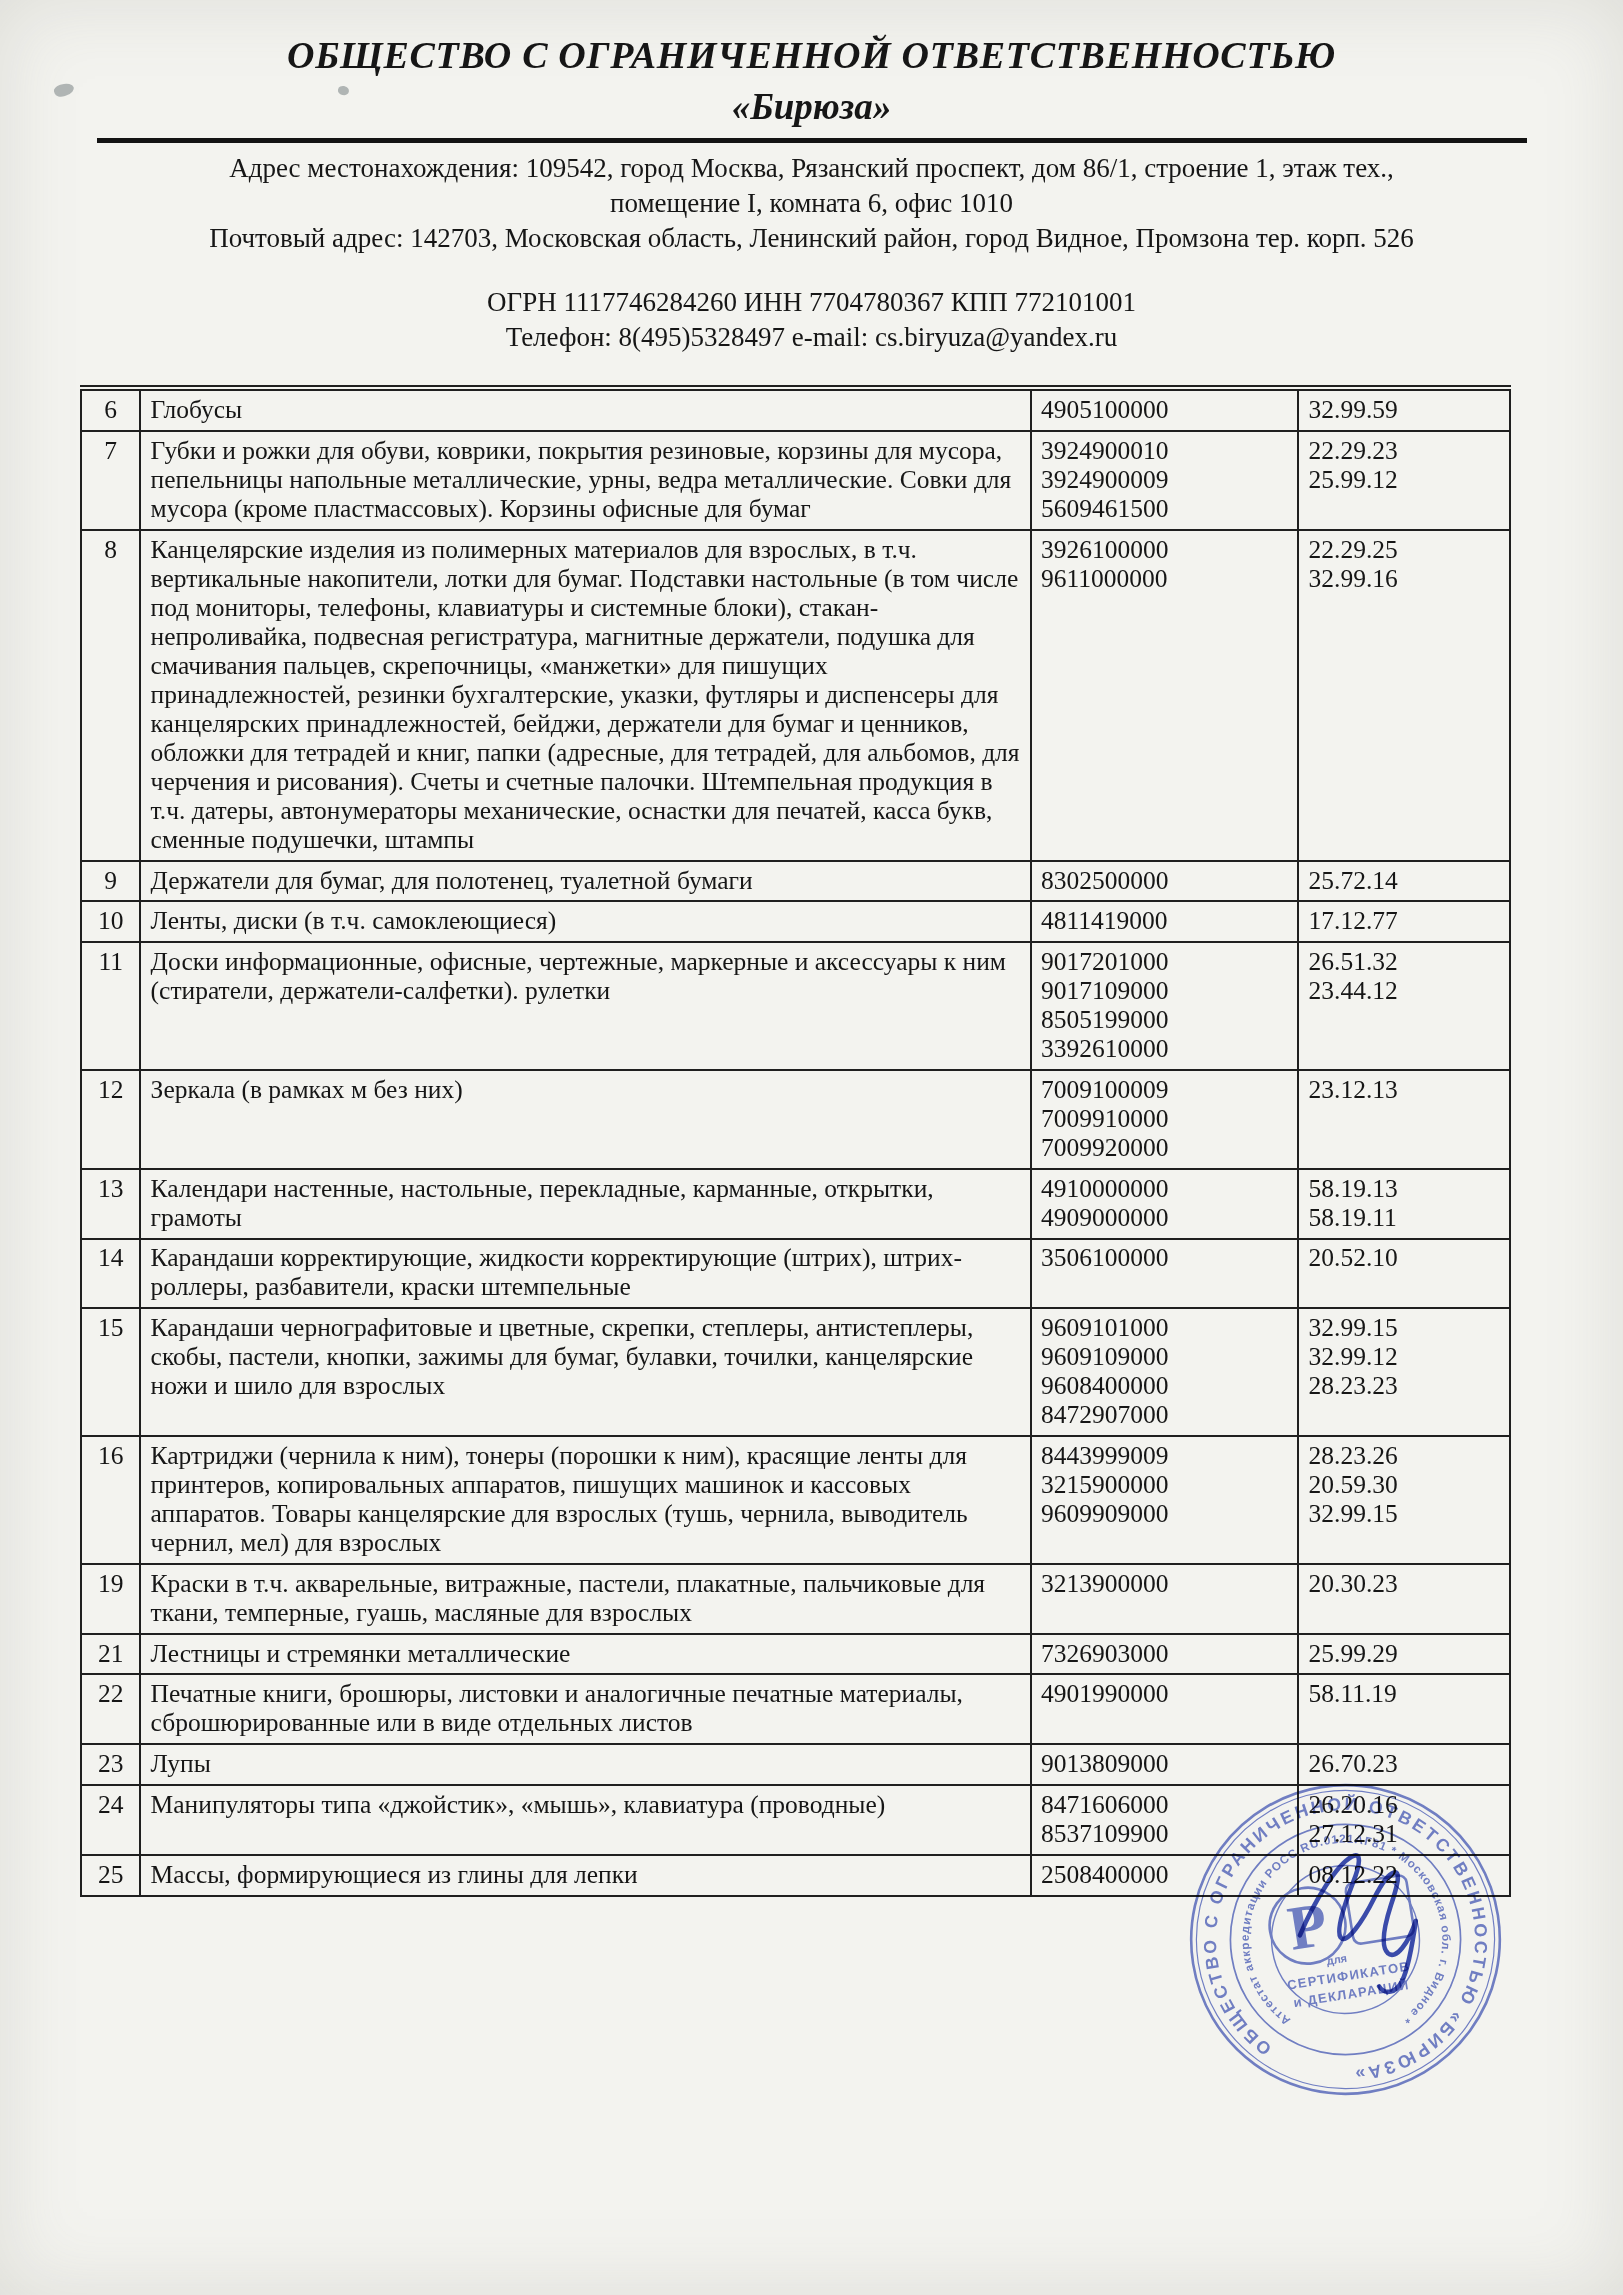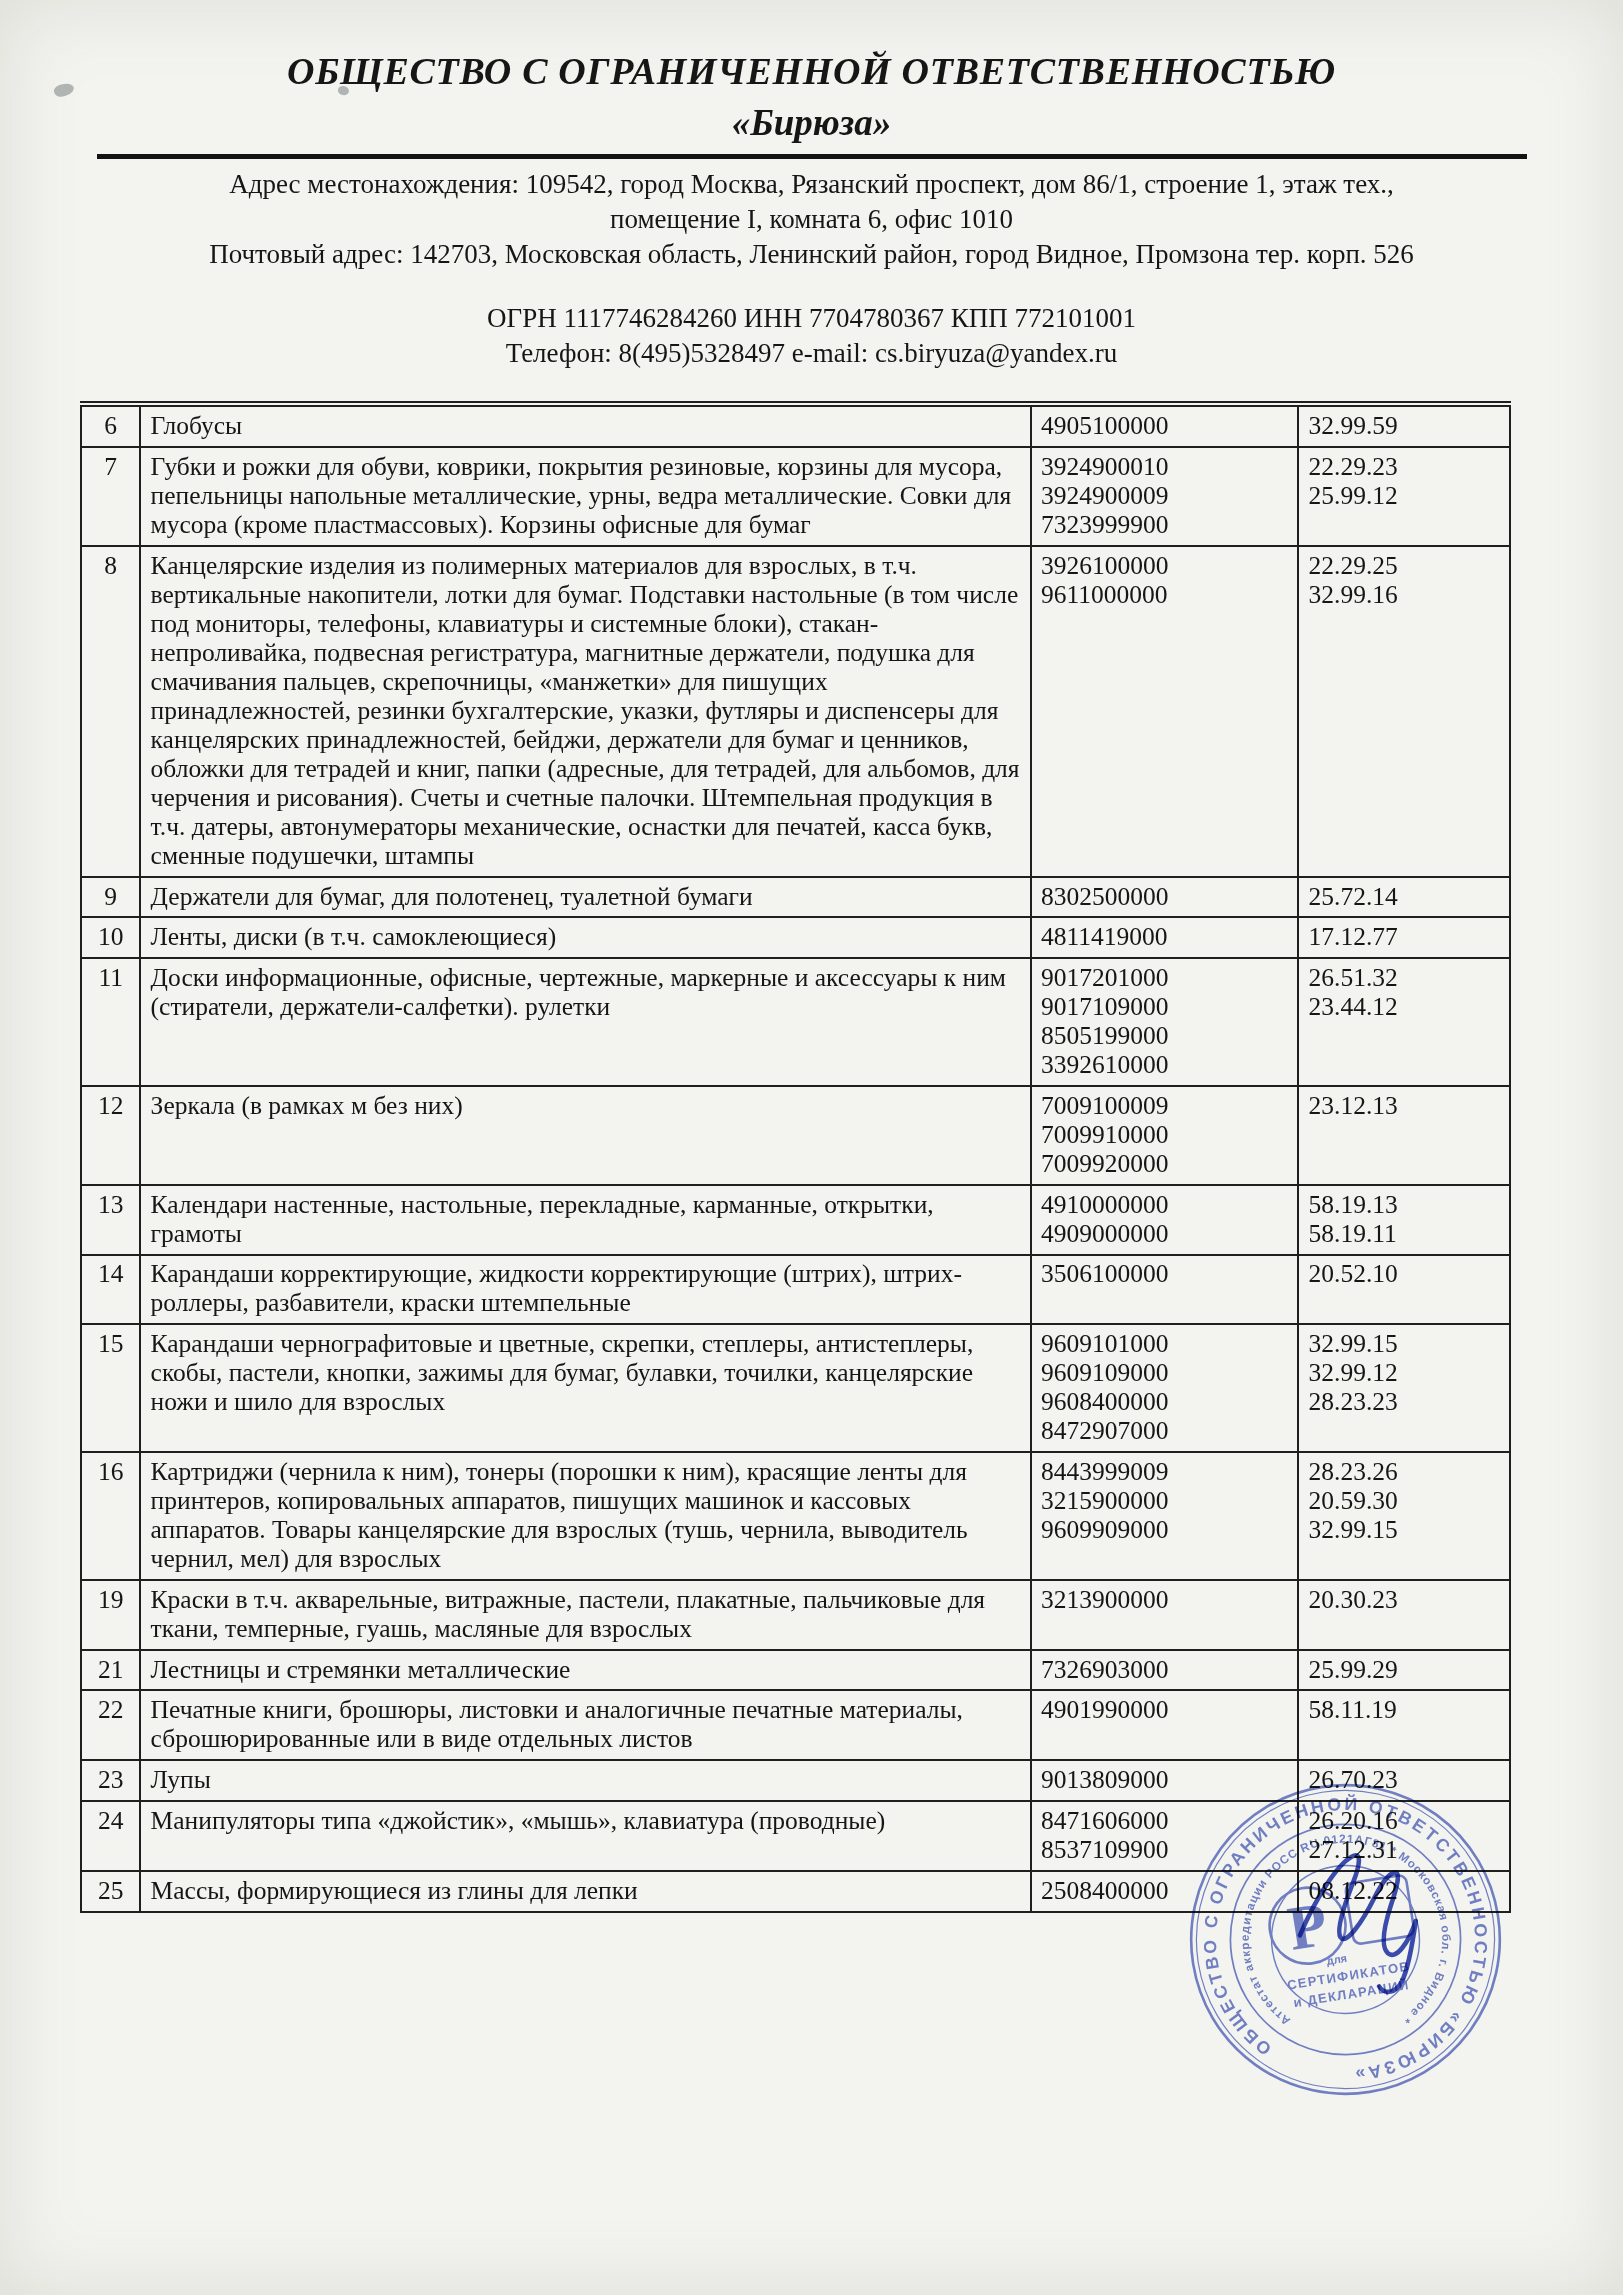--- a/index.html
+++ b/index.html
@@ -10,21 +10,21 @@
     background:#f3f3ef;
     box-shadow:inset 0 0 79px rgba(120,120,110,0.18);
     overflow:hidden;
     font-family:"Liberation Serif","DejaVu Serif",serif;
     color:#161616;
   }
   .speck{position:absolute;background:#9aa0a0;opacity:.75;}
   .speck1{left:54px;top:84px;width:19.6px;height:11.8px;border-radius:40% 60% 50% 50%;transform:rotate(-18deg);}
   .speck2{left:338px;top:86px;width:10.5px;height:8.5px;border-radius:50%;transform:rotate(12deg);}
 
-  .header{padding-top:50px;text-align:center;}
+  .header{padding-top:34px;text-align:center;}
   .org-type{
     font-size:38px;font-weight:bold;font-style:italic;
     letter-spacing:0.7px;line-height:42px;
   }
   .org-name{
     font-size:37px;font-weight:bold;font-style:italic;
     line-height:41px;margin-top:10px;
   }
   .rule{
     width:1430px;height:5.9px;background:#131313;
@@ -98,21 +98,21 @@
           <td class="c-okpd">
             <div class="code-line">32.99.59</div>
           </td>
         </tr>
         <tr>
           <td class="c-num">7</td>
           <td class="c-desc">Губки и рожки для обуви, коврики, покрытия резиновые, корзины для мусора, пепельницы напольные металлические, урны, ведра металлические. Совки для мусора (кроме пластмассовых). Корзины офисные для бумаг</td>
           <td class="c-code">
             <div class="code-line">3924900010</div>
             <div class="code-line">3924900009</div>
-            <div class="code-line">7323999900</div>
+            <div class="code-line">5609461500</div>
           </td>
           <td class="c-okpd">
             <div class="code-line">22.29.23</div>
             <div class="code-line">25.99.12</div>
           </td>
         </tr>
         <tr>
           <td class="c-num">8</td>
           <td class="c-desc">Канцелярские изделия из полимерных материалов для взрослых, в т.ч. вертикальные накопители, лотки для бумаг. Подставки настольные (в том числе под мониторы, телефоны, клавиатуры и системные блоки), стакан-непроливайка, подвесная регистратура, магнитные держатели, подушка для смачивания пальцев, скрепочницы, «манжетки» для пишущих принадлежностей, резинки бухгалтерские, указки, футляры и диспенсеры для канцелярских принадлежностей, бейджи, держатели для бумаг и ценников, обложки для тетрадей и книг, папки (адресные, для тетрадей, для альбомов, для черчения и рисования). Счеты и счетные палочки. Штемпельная продукция в т.ч. датеры, автонумераторы механические, оснастки для печатей, касса букв, сменные подушечки, штампы</td>
           <td class="c-code">

